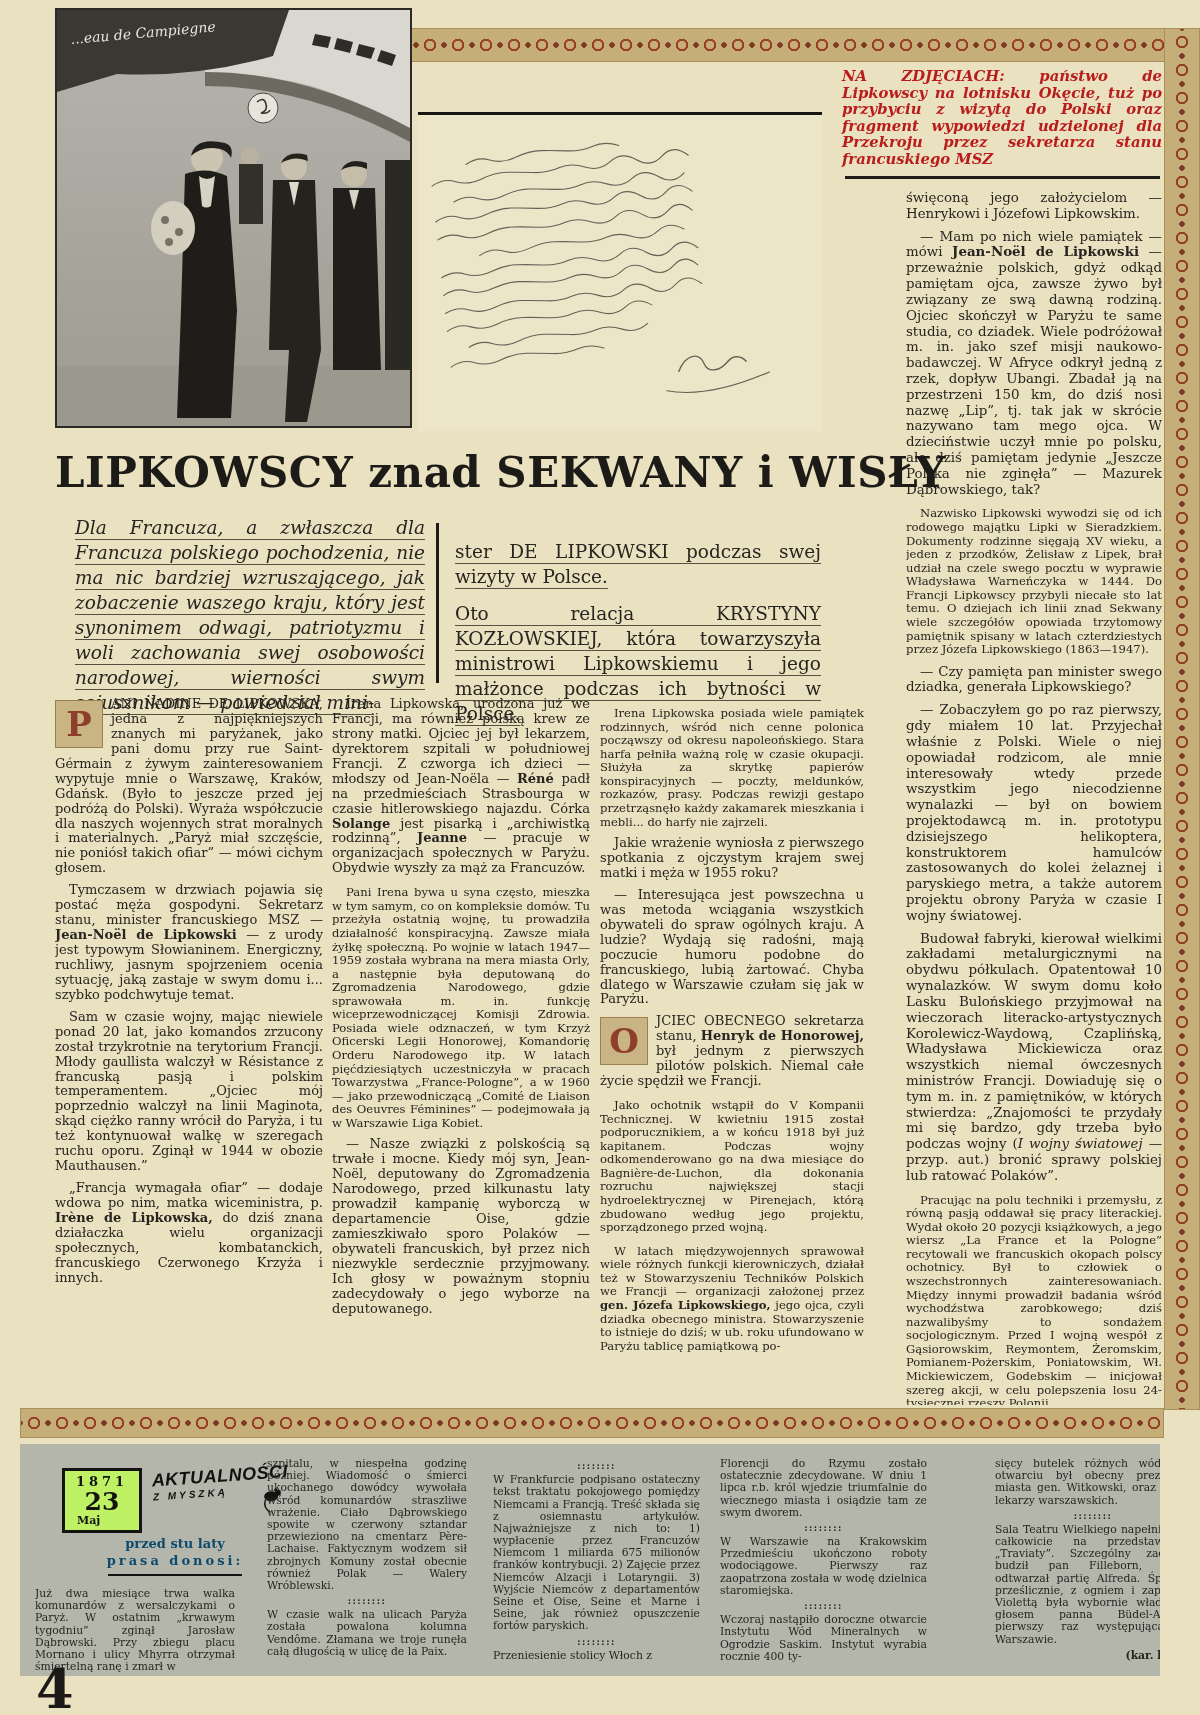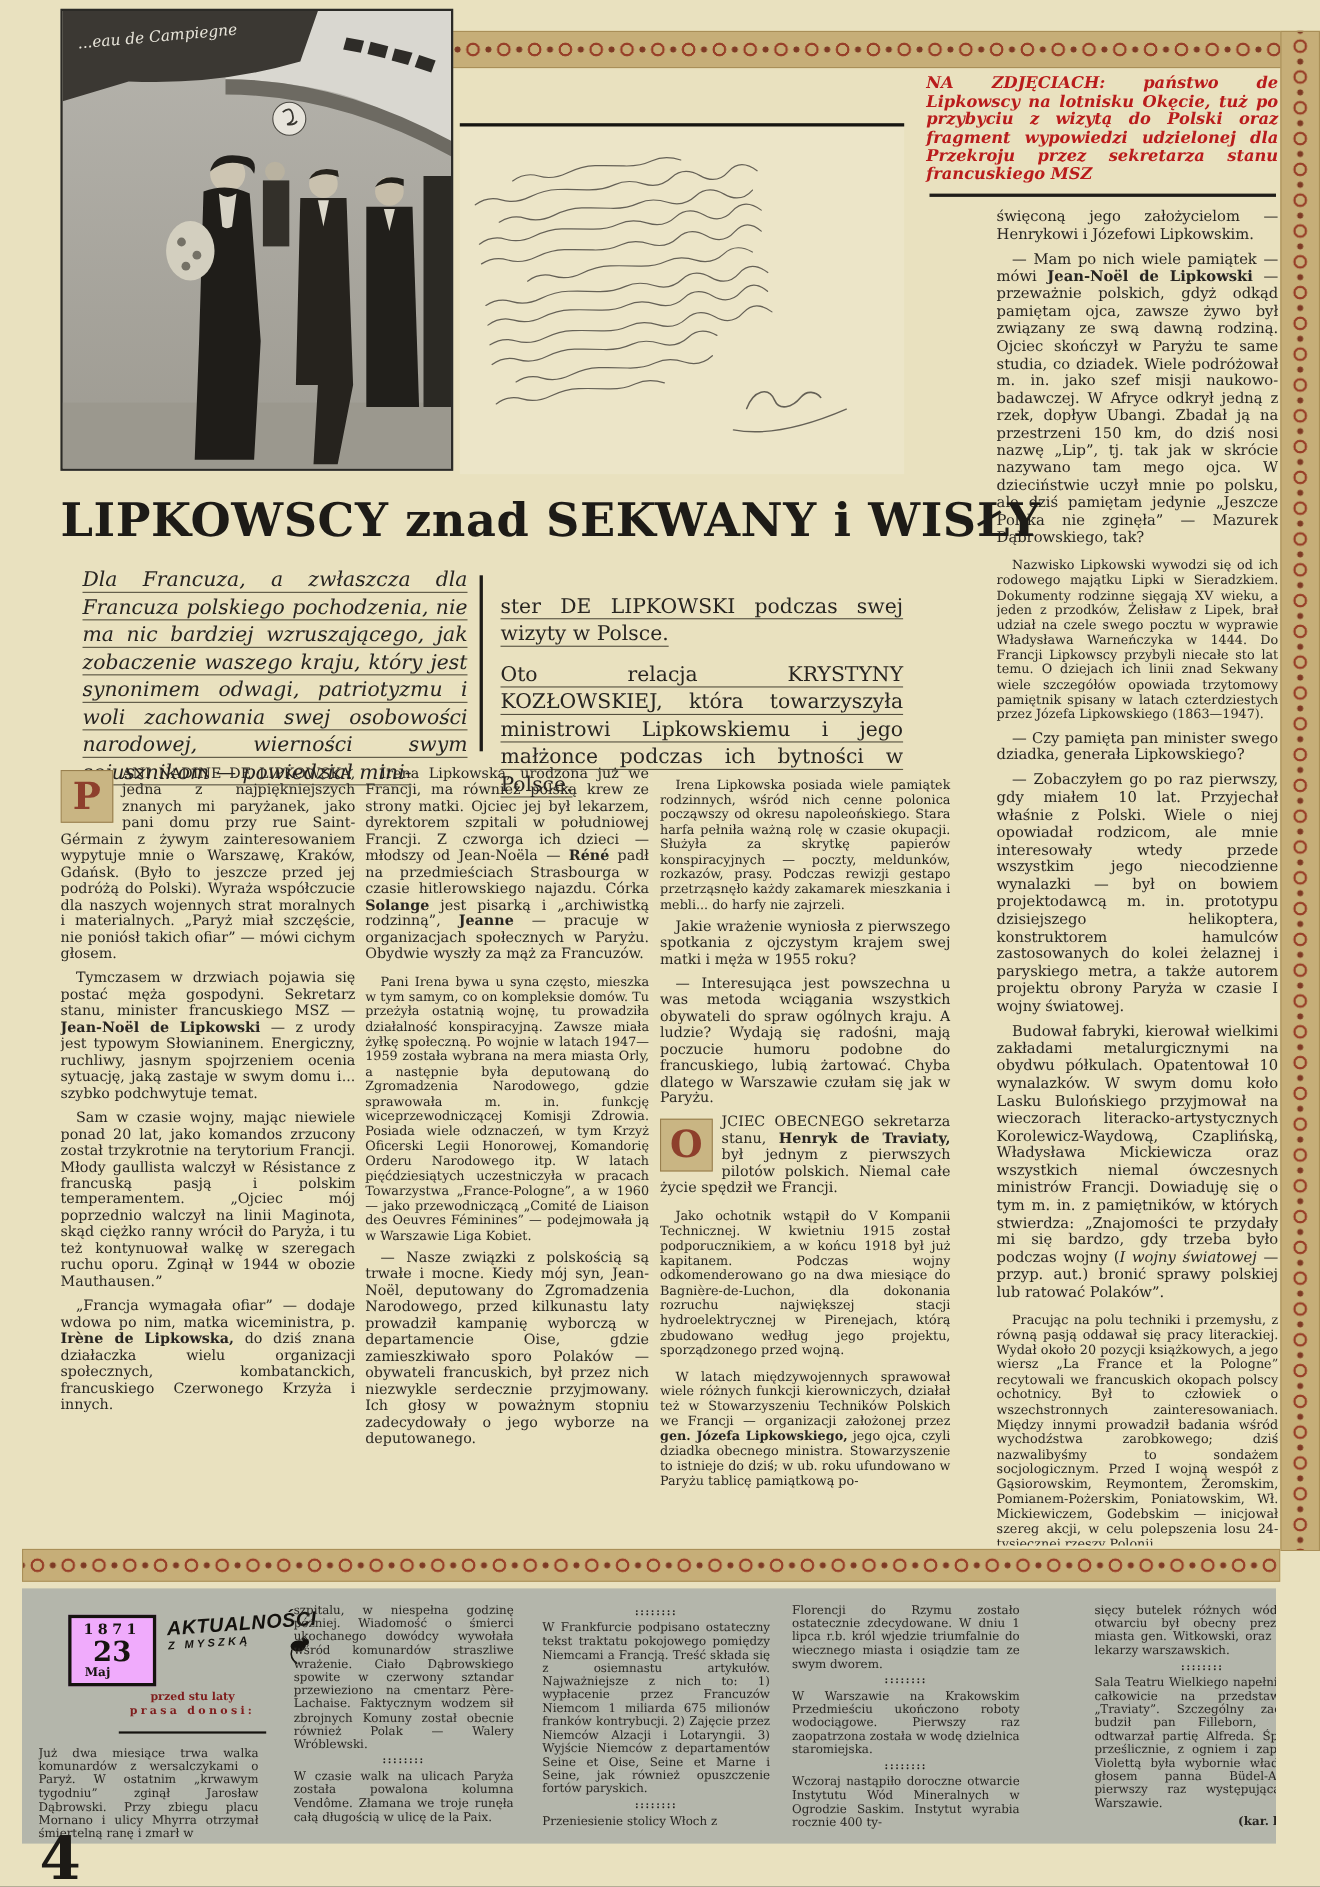--- a/index.html
+++ b/index.html
@@ -40,31 +40,31 @@
   .rcol .reg{font-size:13.4px;line-height:1.18;}
   .small{font-size:11.6px;line-height:1.17;margin:10px 0 7px 0;}
   .ind{text-indent:14px;}
   .dropcap{float:left;width:46px;height:46px;margin:3px 8px 0 0;background:#c9b583;border:1px solid #99804f;
            color:#8e3f2c;font-weight:700;font-size:34px;line-height:46px;text-align:center;}
   
   .bbox{position:absolute;left:20px;top:1444px;width:1140px;height:232px;background:#b4b6ab;overflow:hidden;}
   .bb{position:absolute;text-align:justify;font-size:10.8px;line-height:1.13;overflow:hidden;}
   .bb p{margin:0 0 4px 0;}
   .divider{text-align:center;font-weight:700;font-size:9px;letter-spacing:1.5px;margin:3px 0;color:#1e1c18;}
-  .datebox{position:absolute;left:42px;top:24px;width:70px;border:3px solid #15130f;background:#f0abfc;
+  .datebox{position:absolute;left:42px;top:24px;width:70px;border:3px solid #15130f;background:#bef264;
            text-align:center;padding:3px 2px;color:#15130f;}
   .datebox .y{font-size:13px;font-weight:700;letter-spacing:4px;}
   .datebox .d{font-size:25px;font-weight:700;line-height:1;}
   .datebox .m{font-size:11px;font-weight:700;text-align:left;padding-left:10px;}
   .logo{position:absolute;left:132px;top:22px;width:130px;transform:rotate(-4deg);color:#13110d;
         font-family:"Liberation Sans","DejaVu Sans",sans-serif;}
   .logo .l1{font-size:18px;font-weight:900;font-style:italic;letter-spacing:.5px;}
   .logo .l2{font-size:10px;font-weight:700;font-style:italic;letter-spacing:3px;}
   .mouse{position:absolute;left:108px;top:26px;}
-  .kicker{position:absolute;left:80px;top:92px;width:150px;text-align:center;font-weight:700;font-size:10px;line-height:1.3;color:#7f1d1d;}
+  .kicker{position:absolute;left:80px;top:92px;width:150px;text-align:center;font-weight:700;font-size:13px;line-height:1.3;color:#0c4a6e;}
   .kicker .k2{letter-spacing:3px;}
   .krule{position:absolute;left:88px;top:130px;width:134px;height:2px;background:#15130f;}
   .bb-a{left:15px;top:144px;width:200px;}
   .bb-b{left:247px;top:14px;width:200px;}
   .bb-c{left:473px;top:14px;width:207px;}
   .bb-d{left:700px;top:14px;width:207px;}
   .bb-e{left:927px;top:14px;width:196px;margin-left:48px;}
   .byline{text-align:right;font-weight:700;}
   .pageno{position:absolute;left:36px;top:1662px;font-size:54px;font-weight:700;color:#1c1a16;line-height:1;}
   b{font-weight:700;} i{font-style:italic;}
@@ -180,21 +180,21 @@
     <p class="reg ind">Irena Lipkowska, urodzona już we Francji, ma również polską krew ze strony matki. Ojciec jej był lekarzem, dyrektorem szpitali w południowej Francji. Z czworga ich dzieci — młodszy od Jean-Noëla — <b>Réné</b> padł na przedmieściach Strasbourga w czasie hitlerowskiego najazdu. Córka <b>Solange</b> jest pisarką i „archiwistką rodzinną”, <b>Jeanne</b> — pracuje w organizacjach społecznych w Paryżu. Obydwie wyszły za mąż za Francuzów.</p>
     <p class="small ind">Pani Irena bywa u syna często, mieszka w tym samym, co on kompleksie domów. Tu przeżyła ostatnią wojnę, tu prowadziła działalność konspiracyjną. Zawsze miała żyłkę społeczną. Po wojnie w latach 1947—1959 została wybrana na mera miasta Orly, a następnie była deputowaną do Zgromadzenia Narodowego, gdzie sprawowała m. in. funkcję wiceprzewodniczącej Komisji Zdrowia. Posiada wiele odznaczeń, w tym Krzyż Oficerski Legii Honorowej, Komandorię Orderu Narodowego itp. W latach pięćdziesiątych uczestniczyła w pracach Towarzystwa „France-Pologne”, a w 1960 — jako przewodniczącą „Comité de Liaison des Oeuvres Féminines” — podejmowała ją w Warszawie Liga Kobiet.</p>
     <p class="reg ind">— Nasze związki z polskością są trwałe i mocne. Kiedy mój syn, Jean-Noël, deputowany do Zgromadzenia Narodowego, przed kilkunastu laty prowadził kampanię wyborczą w departamencie Oise, gdzie zamieszkiwało sporo Polaków — obywateli francuskich, był przez nich niezwykle serdecznie przyjmowany. Ich głosy w poważnym stopniu zadecydowały o jego wyborze na deputowanego.</p>
   </div>
 
   <div class="col c3">
     <p class="small ind">Irena Lipkowska posiada wiele pamiątek rodzinnych, wśród nich cenne polonica począwszy od okresu napoleońskiego. Stara harfa pełniła ważną rolę w czasie okupacji. Służyła za skrytkę papierów konspiracyjnych — poczty, meldunków, rozkazów, prasy. Podczas rewizji gestapo przetrząsnęło każdy zakamarek mieszkania i mebli... do harfy nie zajrzeli.</p>
     <p class="reg ind">Jakie wrażenie wyniosła z pierwszego spotkania z ojczystym krajem swej matki i męża w 1955 roku?</p>
     <p class="reg ind">— Interesująca jest powszechna u was metoda wciągania wszystkich obywateli do spraw ogólnych kraju. A ludzie? Wydają się radośni, mają poczucie humoru podobne do francuskiego, lubią żartować. Chyba dlatego w Warszawie czułam się jak w Paryżu.</p>
     <div class="dropcap">O</div>
-    <p class="reg">JCIEC OBECNEGO sekretarza stanu, <b>Henryk de Traviaty,</b> był jednym z pierwszych pilotów polskich. Niemal całe życie spędził we Francji.</p>
+    <p class="reg">JCIEC OBECNEGO sekretarza stanu, <b>Henryk de Honorowej,</b> był jednym z pierwszych pilotów polskich. Niemal całe życie spędził we Francji.</p>
     <p class="small ind">Jako ochotnik wstąpił do V Kompanii Technicznej. W kwietniu 1915 został podporucznikiem, a w końcu 1918 był już kapitanem. Podczas wojny odkomenderowano go na dwa miesiące do Bagnière-de-Luchon, dla dokonania rozruchu największej stacji hydroelektrycznej w Pirenejach, którą zbudowano według jego projektu, sporządzonego przed wojną.</p>
     <p class="small ind">W latach międzywojennych sprawował wiele różnych funkcji kierowniczych, działał też w Stowarzyszeniu Techników Polskich we Francji — organizacji założonej przez <b>gen. Józefa Lipkowskiego,</b> jego ojca, czyli dziadka obecnego ministra. Stowarzyszenie to istnieje do dziś; w ub. roku ufundowano w Paryżu tablicę pamiątkową po-</p>
   </div>
 
   <div class="bbox">
     <div class="datebox">
       <div class="y">1871</div>
       <div class="d">23</div>
       <div class="m">Maj</div>
     </div>

